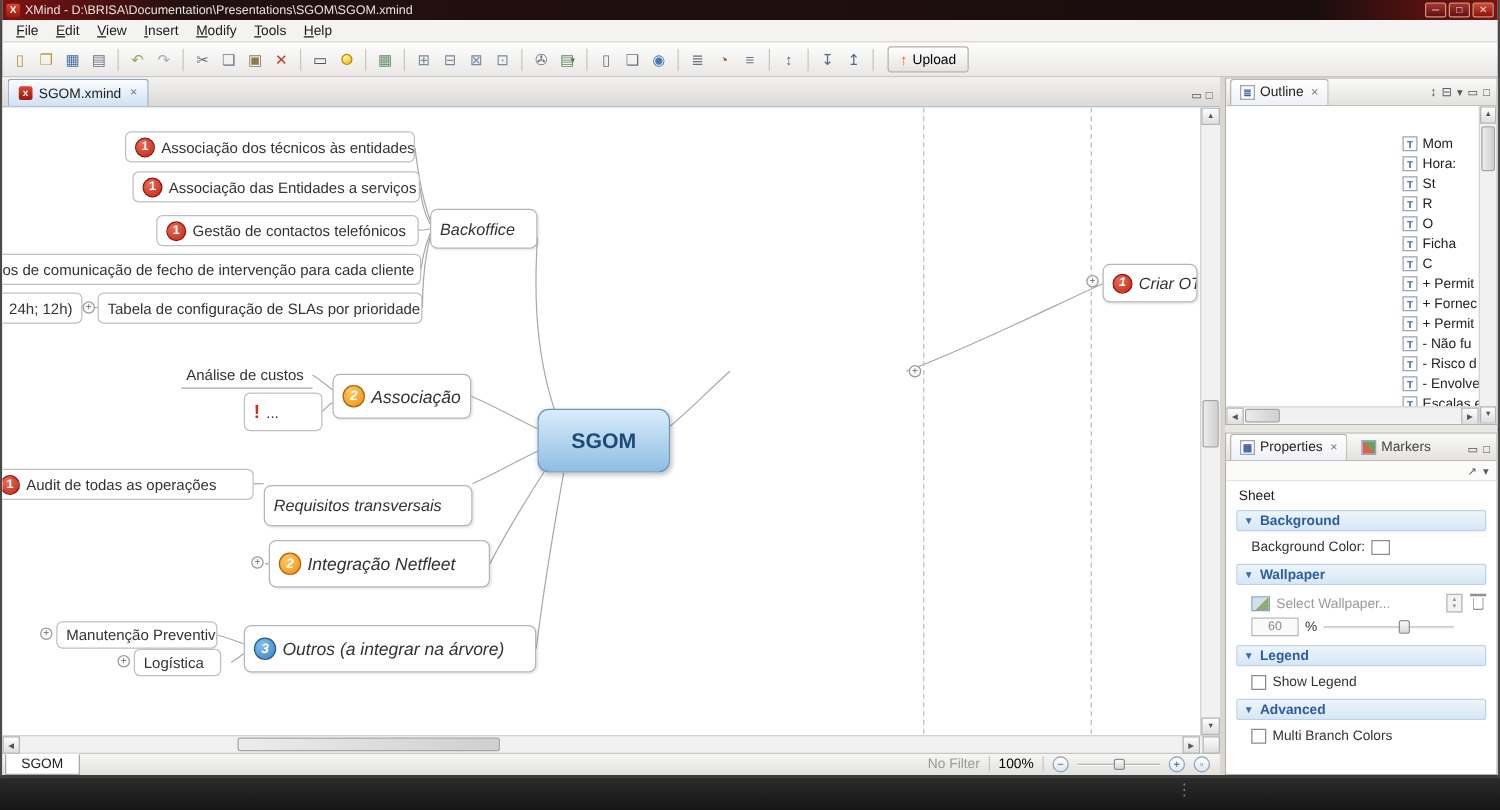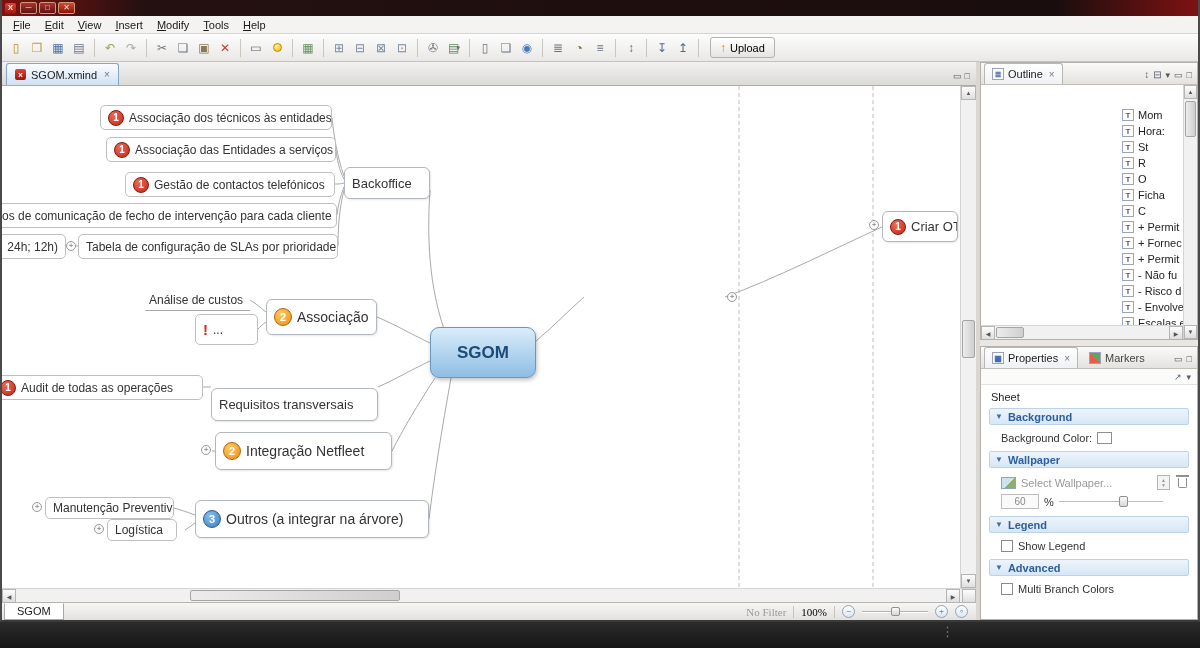--- a/index.html
+++ b/index.html
@@ -44,21 +44,21 @@
   .doc-icon { width:11px; height:11px; background:linear-gradient(#e04434,#9b1608); border-radius:2px; color:#fff; font-size:8px; font-weight:bold;
               display:flex; align-items:center; justify-content:center; line-height:1; }
   .tab-close { color:#777; font-size:10px; margin-left:2px; }
   .tab-actions { margin-left:auto; display:flex; gap:3px; padding:0 6px 4px 0; color:#555; font-size:9px; }
 
   .canvas { position:relative; height:502px; background:#ffffff; overflow:hidden; }
   .edges { position:absolute; left:0; top:0; }
 
   .node { position:absolute; display:flex; align-items:center; gap:5px; padding:0 7px; background:#fff;
           border:1px solid #bfbfbf; border-radius:5px; font-size:12px; color:#333; white-space:nowrap; overflow:hidden; }
-  .branch { font-size:13px; border-color:#b2b7bf; box-shadow:1px 1px 2px rgba(0,0,0,.10); border-radius:6px; }
+  .branch { font-size:13px; border-color:#b2b7bf; box-shadow:1px 1px 2px rgba(0,0,0,.10); border-radius:6px;font-style:italic; }
   .big { font-size:14px; }
   .central { background:linear-gradient(180deg,#d9edfb,#8fbde3); border:1px solid #6a97be; border-radius:9px;
              justify-content:center; font-size:17px; font-weight:bold; color:#1d4a77; box-shadow:1px 2px 4px rgba(0,0,0,.25); }
   .plain { border:none; border-bottom:1px solid #a8a8a8; border-radius:0; background:transparent; padding:0 4px; }
   .r-align { justify-content:flex-end; }
 
   .badge { width:16px; height:16px; border-radius:50%; color:#fff; font-size:10px; font-weight:bold;
            display:flex; align-items:center; justify-content:center; flex:none; }
   .b1 { background:radial-gradient(circle at 35% 30%, #ea6c58, #c12715); border:1px solid #8a1408; }
   .b2 { width:18px; height:18px; font-size:11px; background:radial-gradient(circle at 35% 30%, #ffc95e, #ee8f12); border:1px solid #b06408; }
@@ -70,21 +70,21 @@
 
   
   .vscroll { position:absolute; right:0; top:0; bottom:0; width:16px; background:#f1f1f1; border-left:1px solid #d4d4d4; }
   .hscroll { position:relative; height:14px; background:#f1f1f1; border-top:1px solid #d4d4d4; }
   .sb-btn { position:absolute; width:14px; height:14px; background:linear-gradient(#fdfdfd,#dedede); border:1px solid #b5b5b5;
             color:#555; font-size:6px; display:flex; align-items:center; justify-content:center; }
   .sb-thumb { position:absolute; background:linear-gradient(90deg,#ececec,#cfcfcf); border:1px solid #a5a5a5; border-radius:2px; }
 
   .statusbar { height:18px; background:linear-gradient(#f6f6f5,#e3e1de); border-top:1px solid #b8b5b1; display:flex; align-items:center; }
   .sheet-tab { margin-left:2px; padding:1px 12px 2px; background:#fff; border:1px solid #a8a8a8; border-top:1px solid #fff; font-size:11px; color:#222; }
-  .status-right { margin-left:auto; display:flex; align-items:center; gap:7px; padding-right:8px;font-family:Liberation Serif, serif; }
+  .status-right { margin-left:auto; display:flex; align-items:flex-start; gap:7px; padding-right:8px; }
   .dim { color:#9a9a9a; }
   .st-sep { width:1px; height:12px; background:#c6c4c0; }
   .zbtn { width:13px; height:13px; border-radius:50%; border:1px solid #8fa3b8; background:linear-gradient(#fff,#dce6f0);
           color:#45617d; font-size:9px; line-height:11px; text-align:center; }
   .zslider { position:relative; width:66px; height:13px; }
   .zslider .track { position:absolute; left:0; right:0; top:6px; height:2px; background:#b5b5b5; border-bottom:1px solid #fff; }
   .zslider .thumb { position:absolute; top:2px; width:9px; height:9px; background:linear-gradient(#fafafa,#d5d5d5); border:1px solid #8f8f8f; border-radius:2px; }
 
   
   .sash { width:4px; background:#dad7d2; }
@@ -132,20 +132,21 @@
   .desktop { position:absolute; left:0; top:622px; width:1200px; height:26px; background:linear-gradient(#2c2c2c,#151515); }
   .grip-dots { position:absolute; left:941px; top:2px; color:#7d7d7d; font-size:13px; letter-spacing:0; }
 </style>
 </head>
 <body>
 
 <div class="app">
 
   <div class="titlebar">
     <span class="app-icon">X</span>
+    <span class="title-text">XMind - D:\BRISA\Documentation\Presentations\SGOM\SGOM.xmind</span>
     <span class="win-btns">
       <span class="win-btn">─</span>
       <span class="win-btn">□</span>
       <span class="win-btn close">✕</span>
     </span>
   </div>
 
   <div class="menubar">
     <span>File</span>
     <span>Edit</span>

